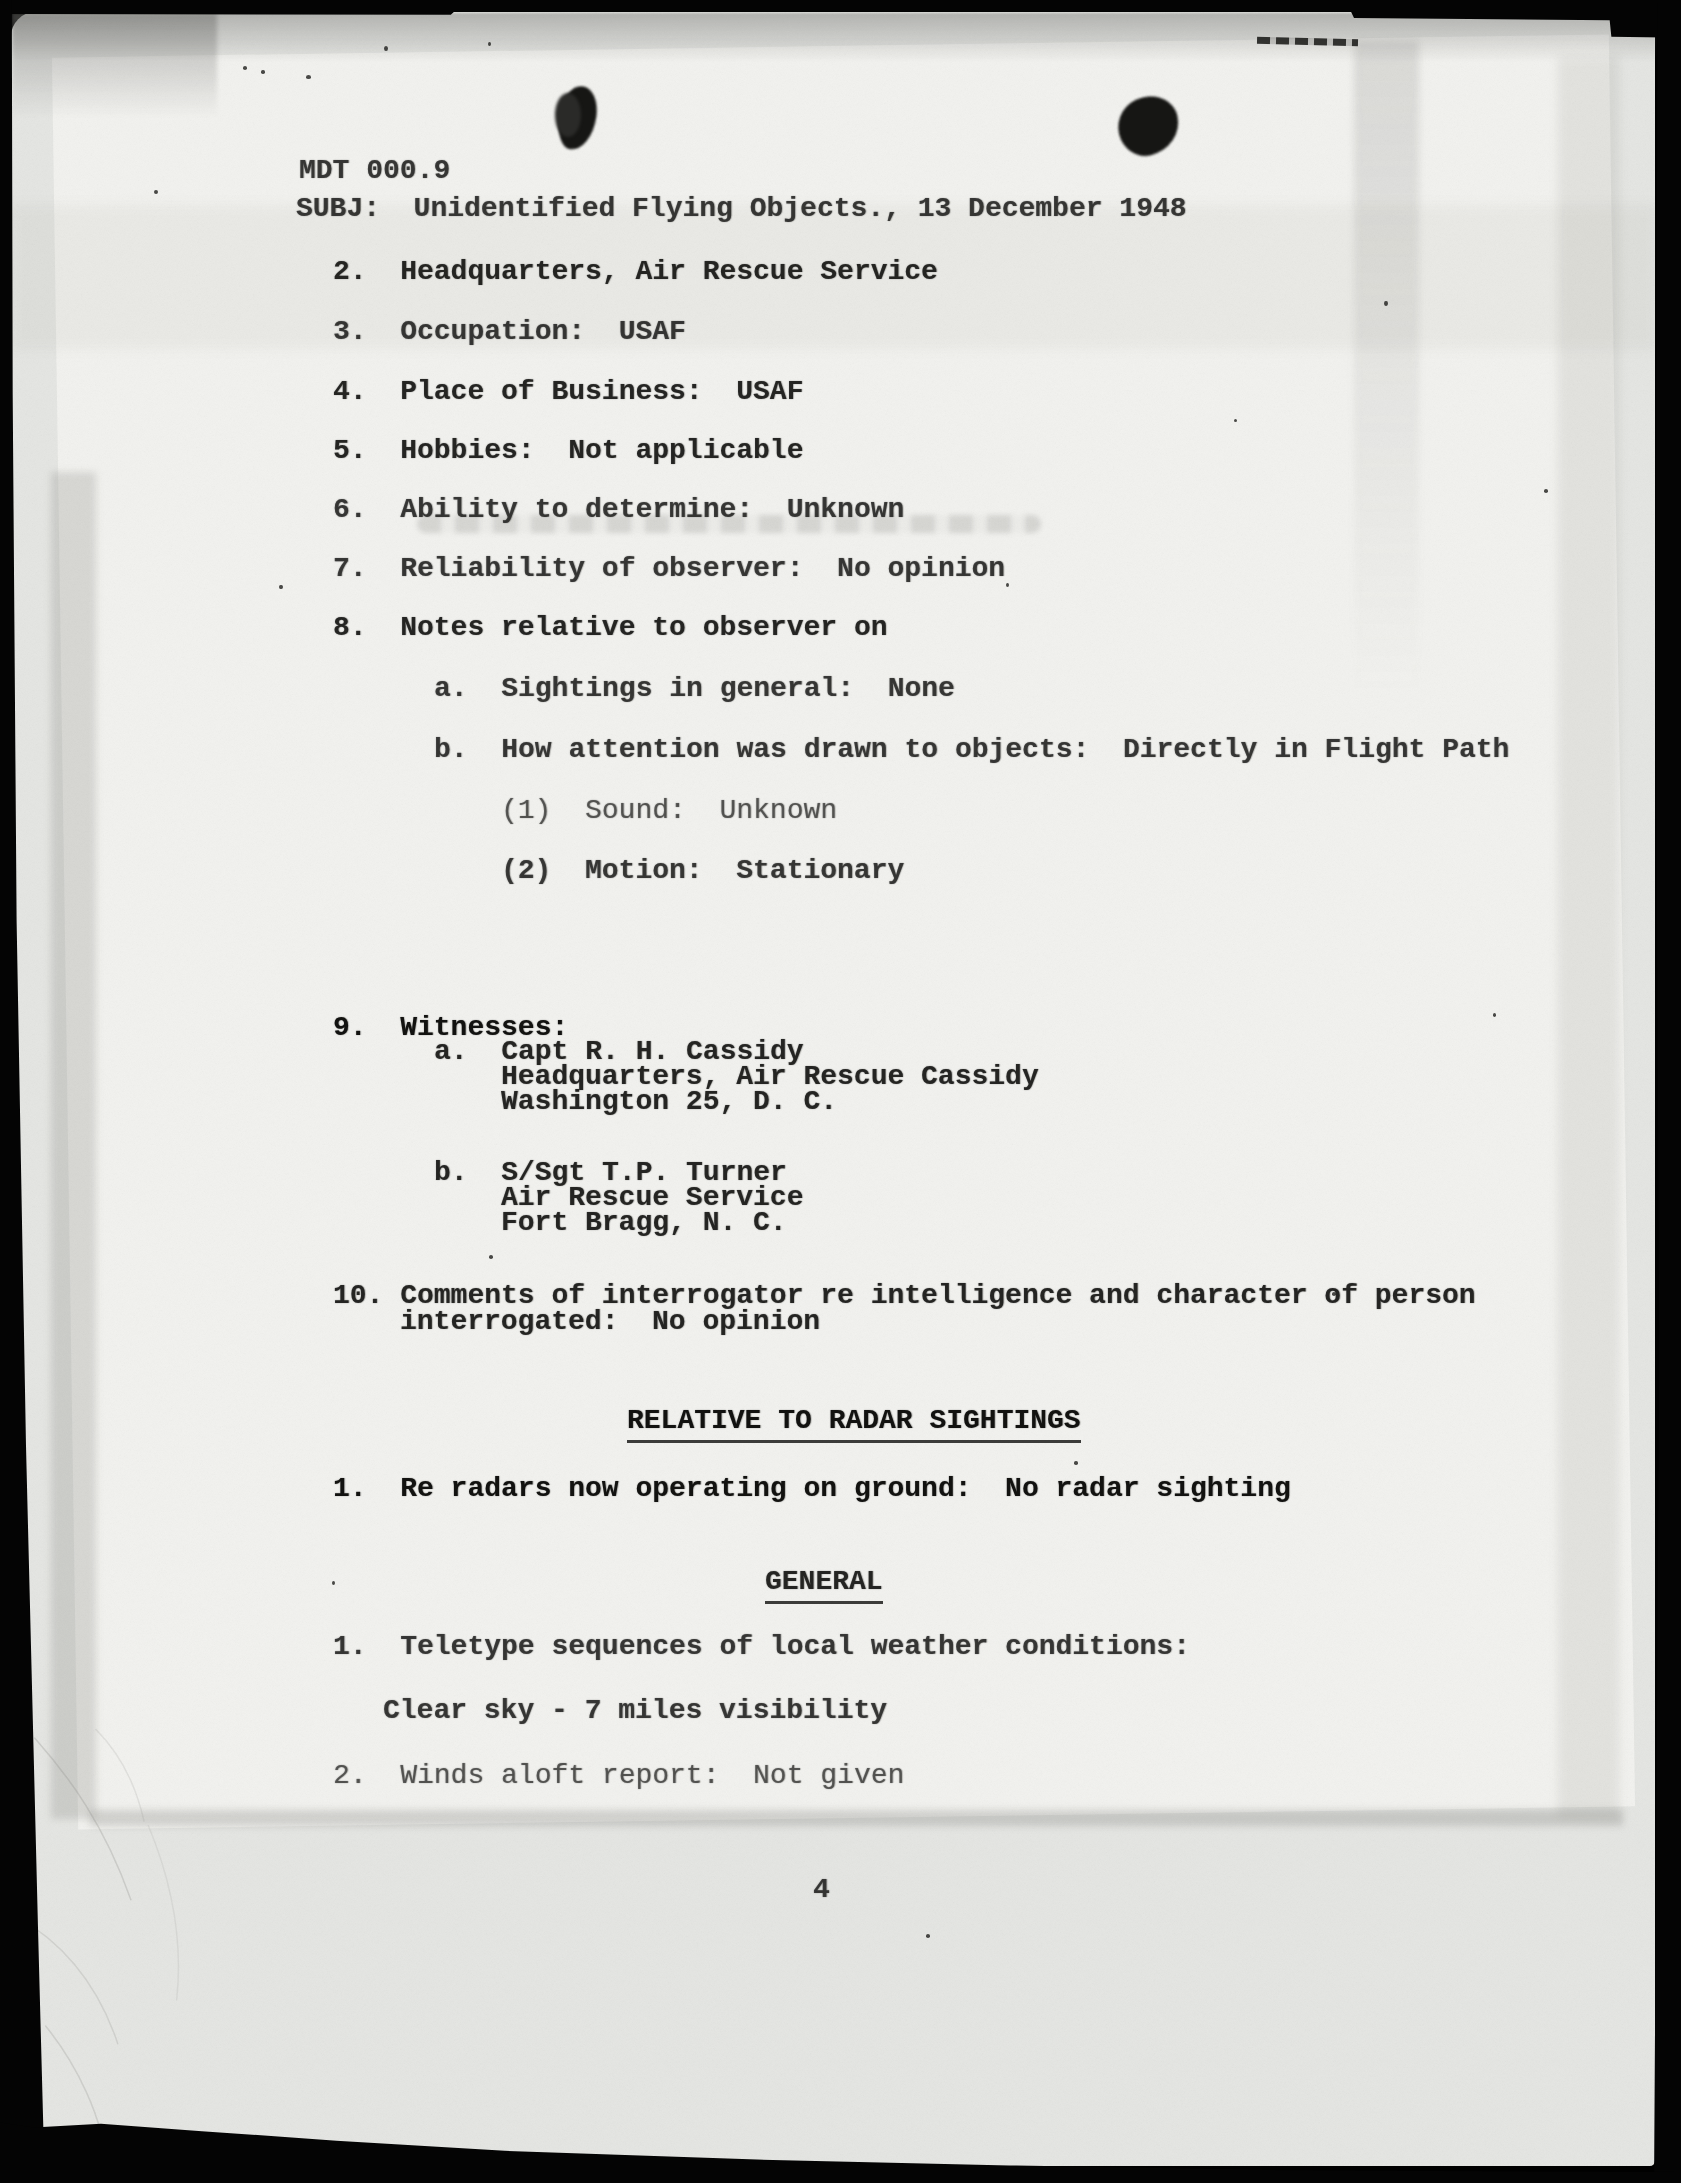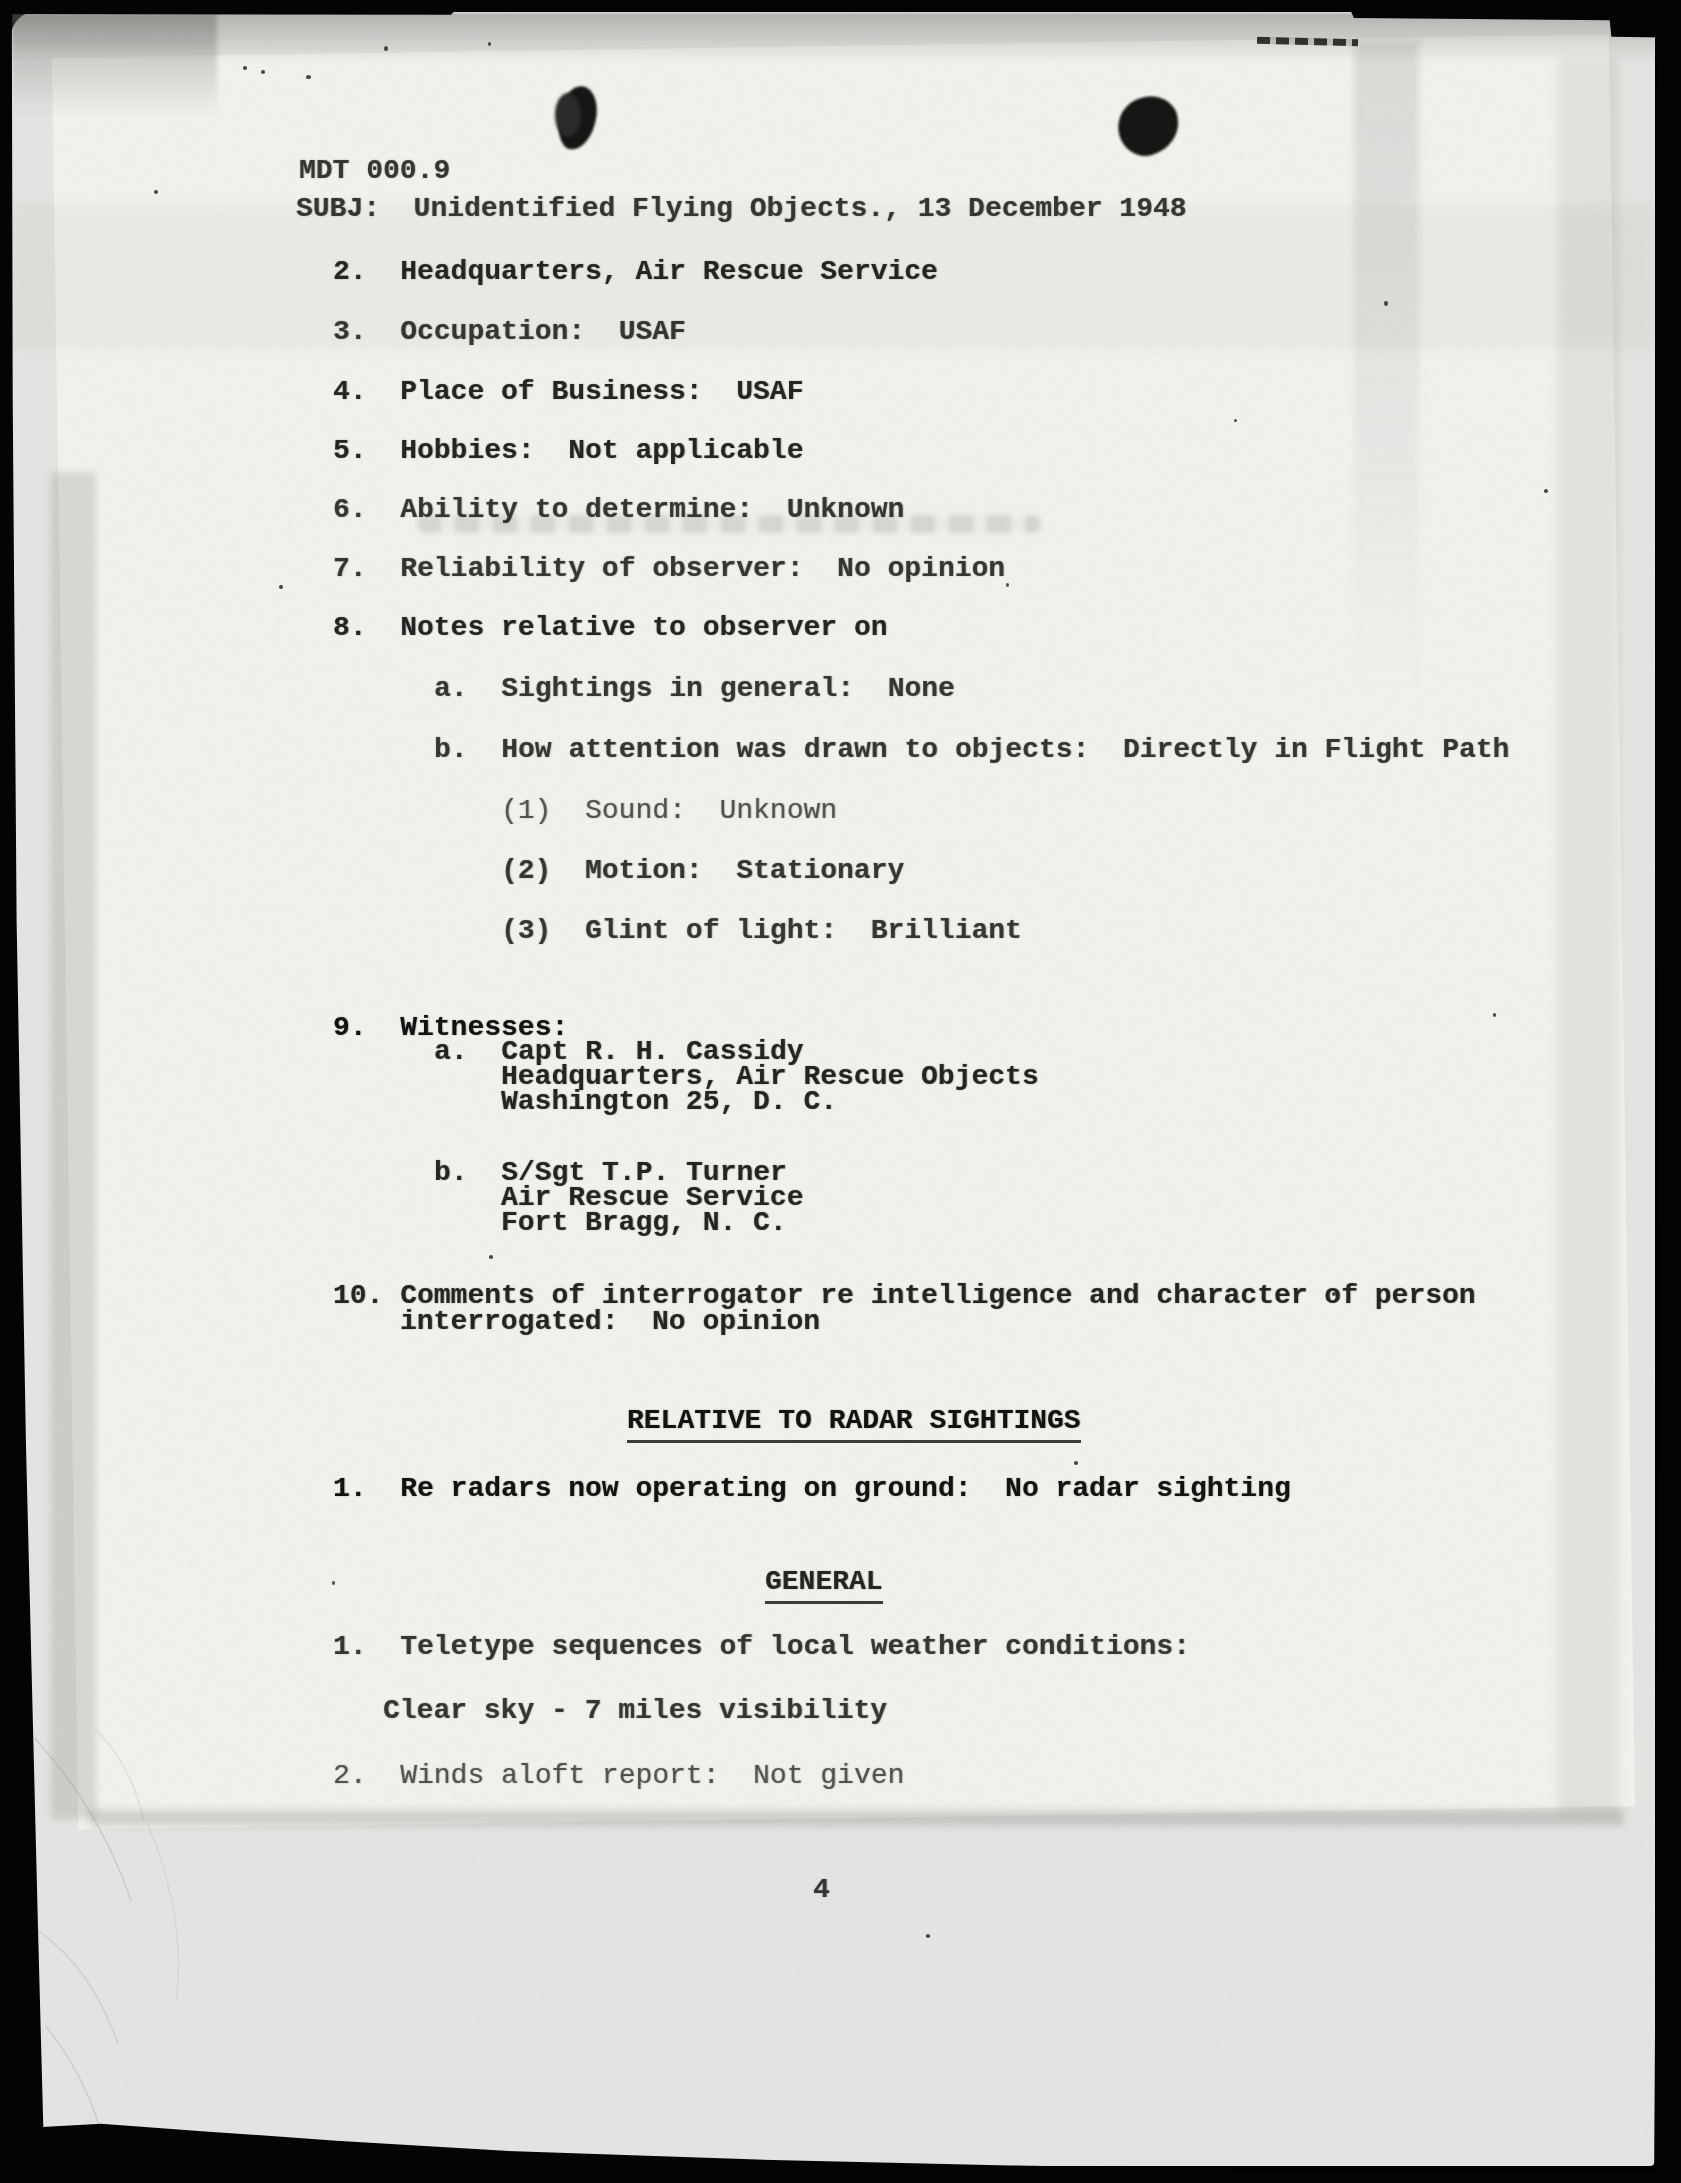--- a/index.html
+++ b/index.html
@@ -93,24 +93,23 @@
   <div class="line ink-m" style="left:333px;top:315px">3.  Occupation:  USAF</div>
   <div class="line ink-d" style="left:333px;top:375px">4.  Place of Business:  USAF</div>
   <div class="line ink-d" style="left:333px;top:434px">5.  Hobbies:  Not applicable</div>
   <div class="line ink-m" style="left:333px;top:493px">6.  Ability to determine:  Unknown</div>
   <div class="line ink-m" style="left:333px;top:552px">7.  Reliability of observer:  No opinion</div>
   <div class="line ink-d" style="left:333px;top:611px">8.  Notes relative to observer on</div>
   <div class="line ink-m" style="left:434px;top:733px">b.  How attention was drawn to objects:  Directly in Flight Path</div>
   <div class="line ink-m" style="left:434px;top:672px">a.  Sightings in general:  None</div>
   <div class="line ink-l" style="left:501px;top:794px">(1)  Sound:  Unknown</div>
   <div class="line ink-m" style="left:501px;top:854px">(2)  Motion:  Stationary</div>
-  <div class="line ink-m" style="left:501px;top:914px">(3)  Glint of light:  Brilliant</div>
   <div class="line ink-x" style="left:333px;top:975px">9.  Witnesses:</div>
   <div class="line ink-d" style="left:434px;top:1035px">a.  Capt R. H. Cassidy</div>
-  <div class="line ink-d" style="left:501px;top:1060px">Headquarters, Air Rescue Objects</div>
+  <div class="line ink-d" style="left:501px;top:1060px">Headquarters, Air Rescue Cassidy</div>
   <div class="line ink-d" style="left:501px;top:1085px">Washington 25, D. C.</div>
   <div class="line ink-d" style="left:434px;top:1156px">b.  S/Sgt T.P. Turner</div>
   <div class="line ink-d" style="left:501px;top:1181px">Air Rescue Service</div>
   <div class="line ink-d" style="left:501px;top:1206px">Fort Bragg, N. C.</div>
   <div class="line ink-d" style="left:333px;top:1279px">10. Comments of interrogator re intelligence and character of person</div>
   <div class="line ink-d" style="left:400px;top:1305px">interrogated:  No opinion</div>
 
   <div class="line ink-x underlined" style="left:627px;top:1368px">RELATIVE TO RADAR SIGHTINGS</div>
   <div class="line ink-x" style="left:333px;top:1436px">1.  Re radars now operating on ground:  No radar sighting</div>
 

